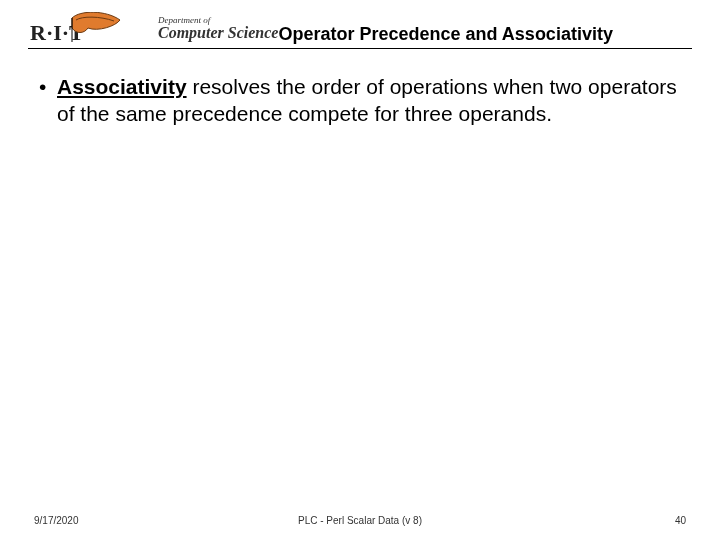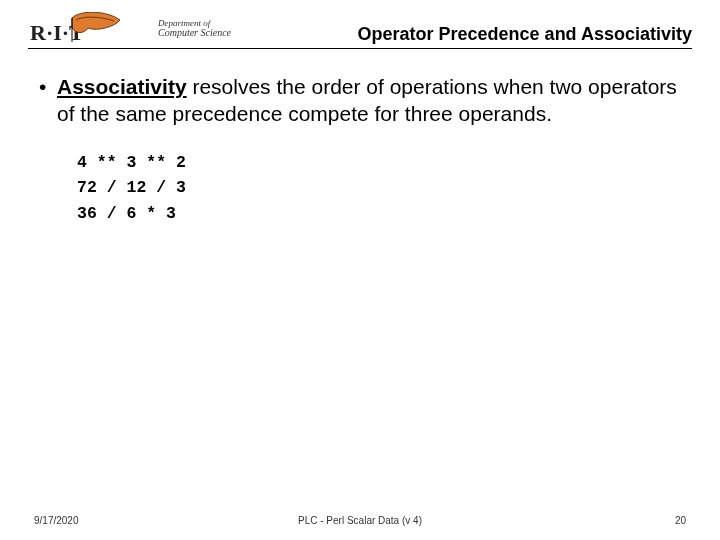--- a/index.html
+++ b/index.html
@@ -30,26 +30,26 @@
     font-size: 10px;
     font-style: italic;
     line-height: 1.05;
     color: #333;
     margin-left: 24px;
   }
   .logo-text .dept {
     font-size: 9px;
   }
   .logo-text .cs {
-    font-size: 10px;
-    font-weight: normal;
+    font-size: 16px;
+    font-weight: bold;
   }
   .title-area {
     flex: 1;
-    text-align: right;
+    text-align: left;
   }
   .title {
     font-weight: bold;
     font-size: 18px;
     padding-bottom: 1px;
   }
   .hr {
     border: none;
     border-top: 1px solid #000;
     margin: 2px 28px 0 28px;
@@ -131,25 +131,22 @@
     <div class="title">Operator Precedence and Associativity</div>
   </div>
 </div>
 <hr class="hr">
 
 <div class="content">
   <ul class="bullets">
     <li>
       <span class="bold-term">Associativity</span><span> resolves the order of operations when two operators of the same precedence compete for three operands.</span>
       <div class="code-block">
-        <div class="code-col">4 ** 3 ** 2
-72 / 12 / 3
-36 / 6 * 3</div>
       </div>
     </li>
   </ul>
 </div>
 
 <div class="footer">
   <span>9/17/2020</span>
-  <span class="center">PLC - Perl Scalar Data (v 4)</span>
-  <span>20</span>
+  <span class="center">PLC - Perl Scalar Data (v 8)</span>
+  <span>40</span>
 </div>
 
 </body></html>

